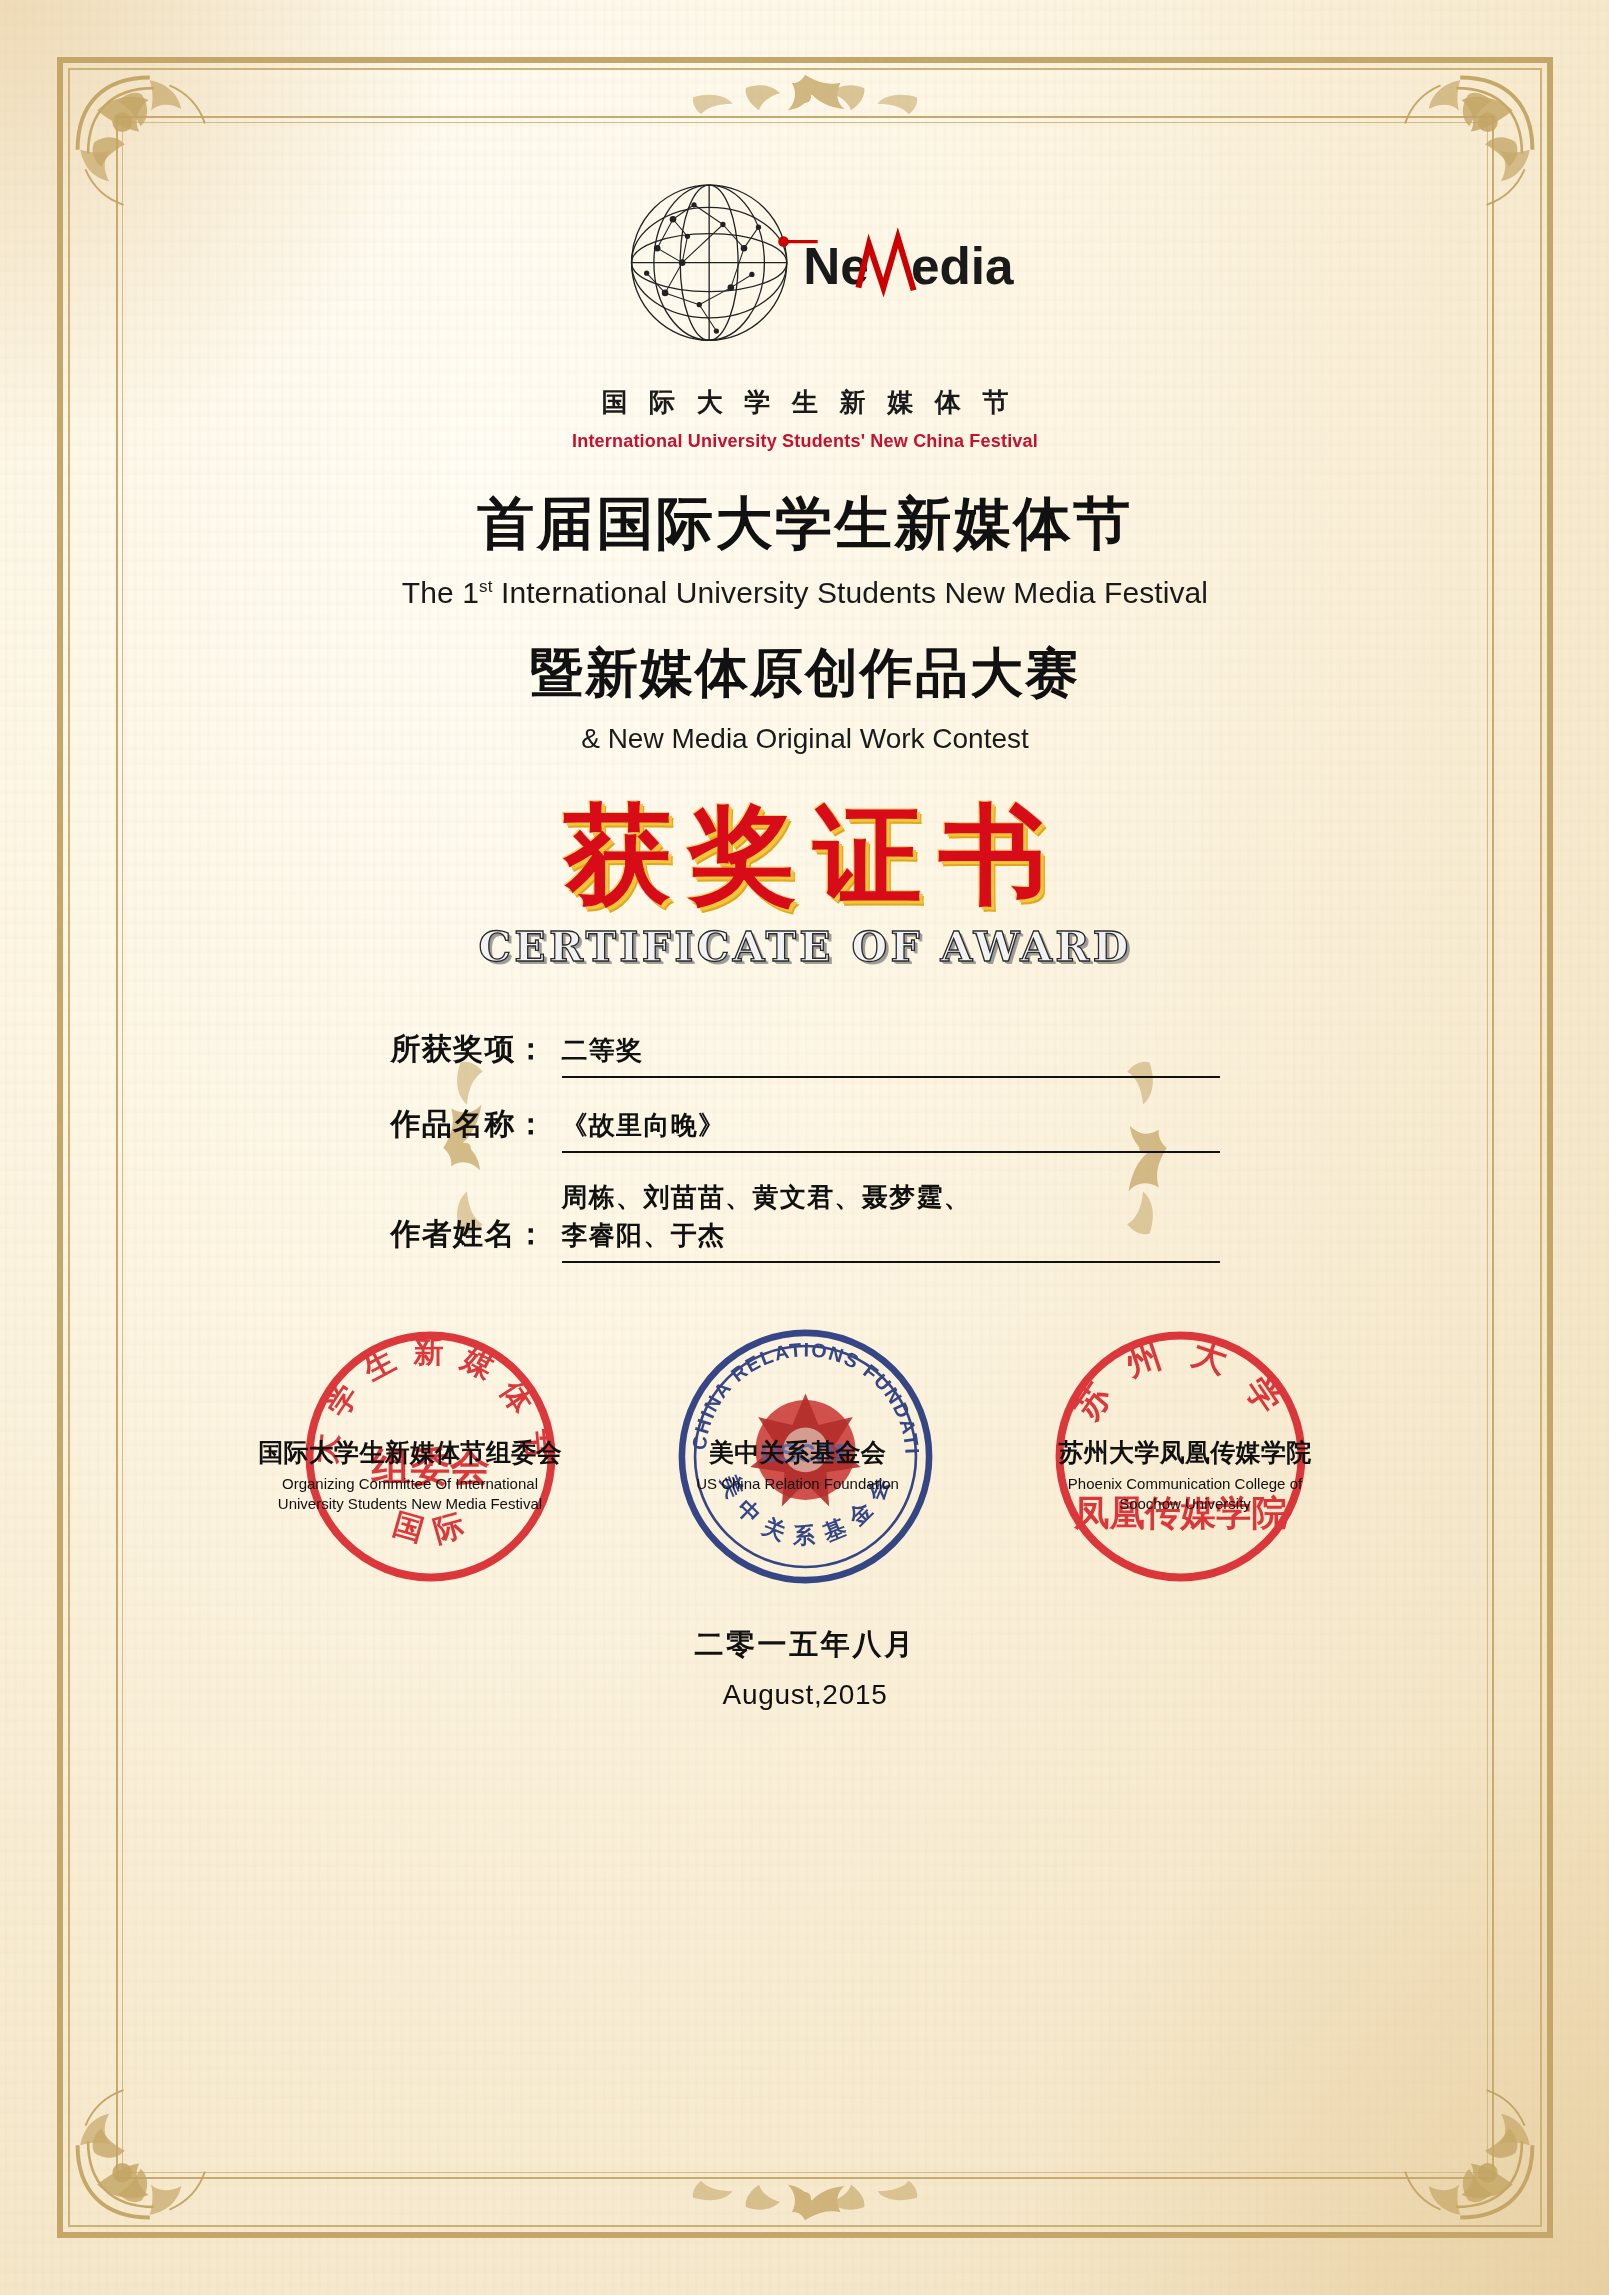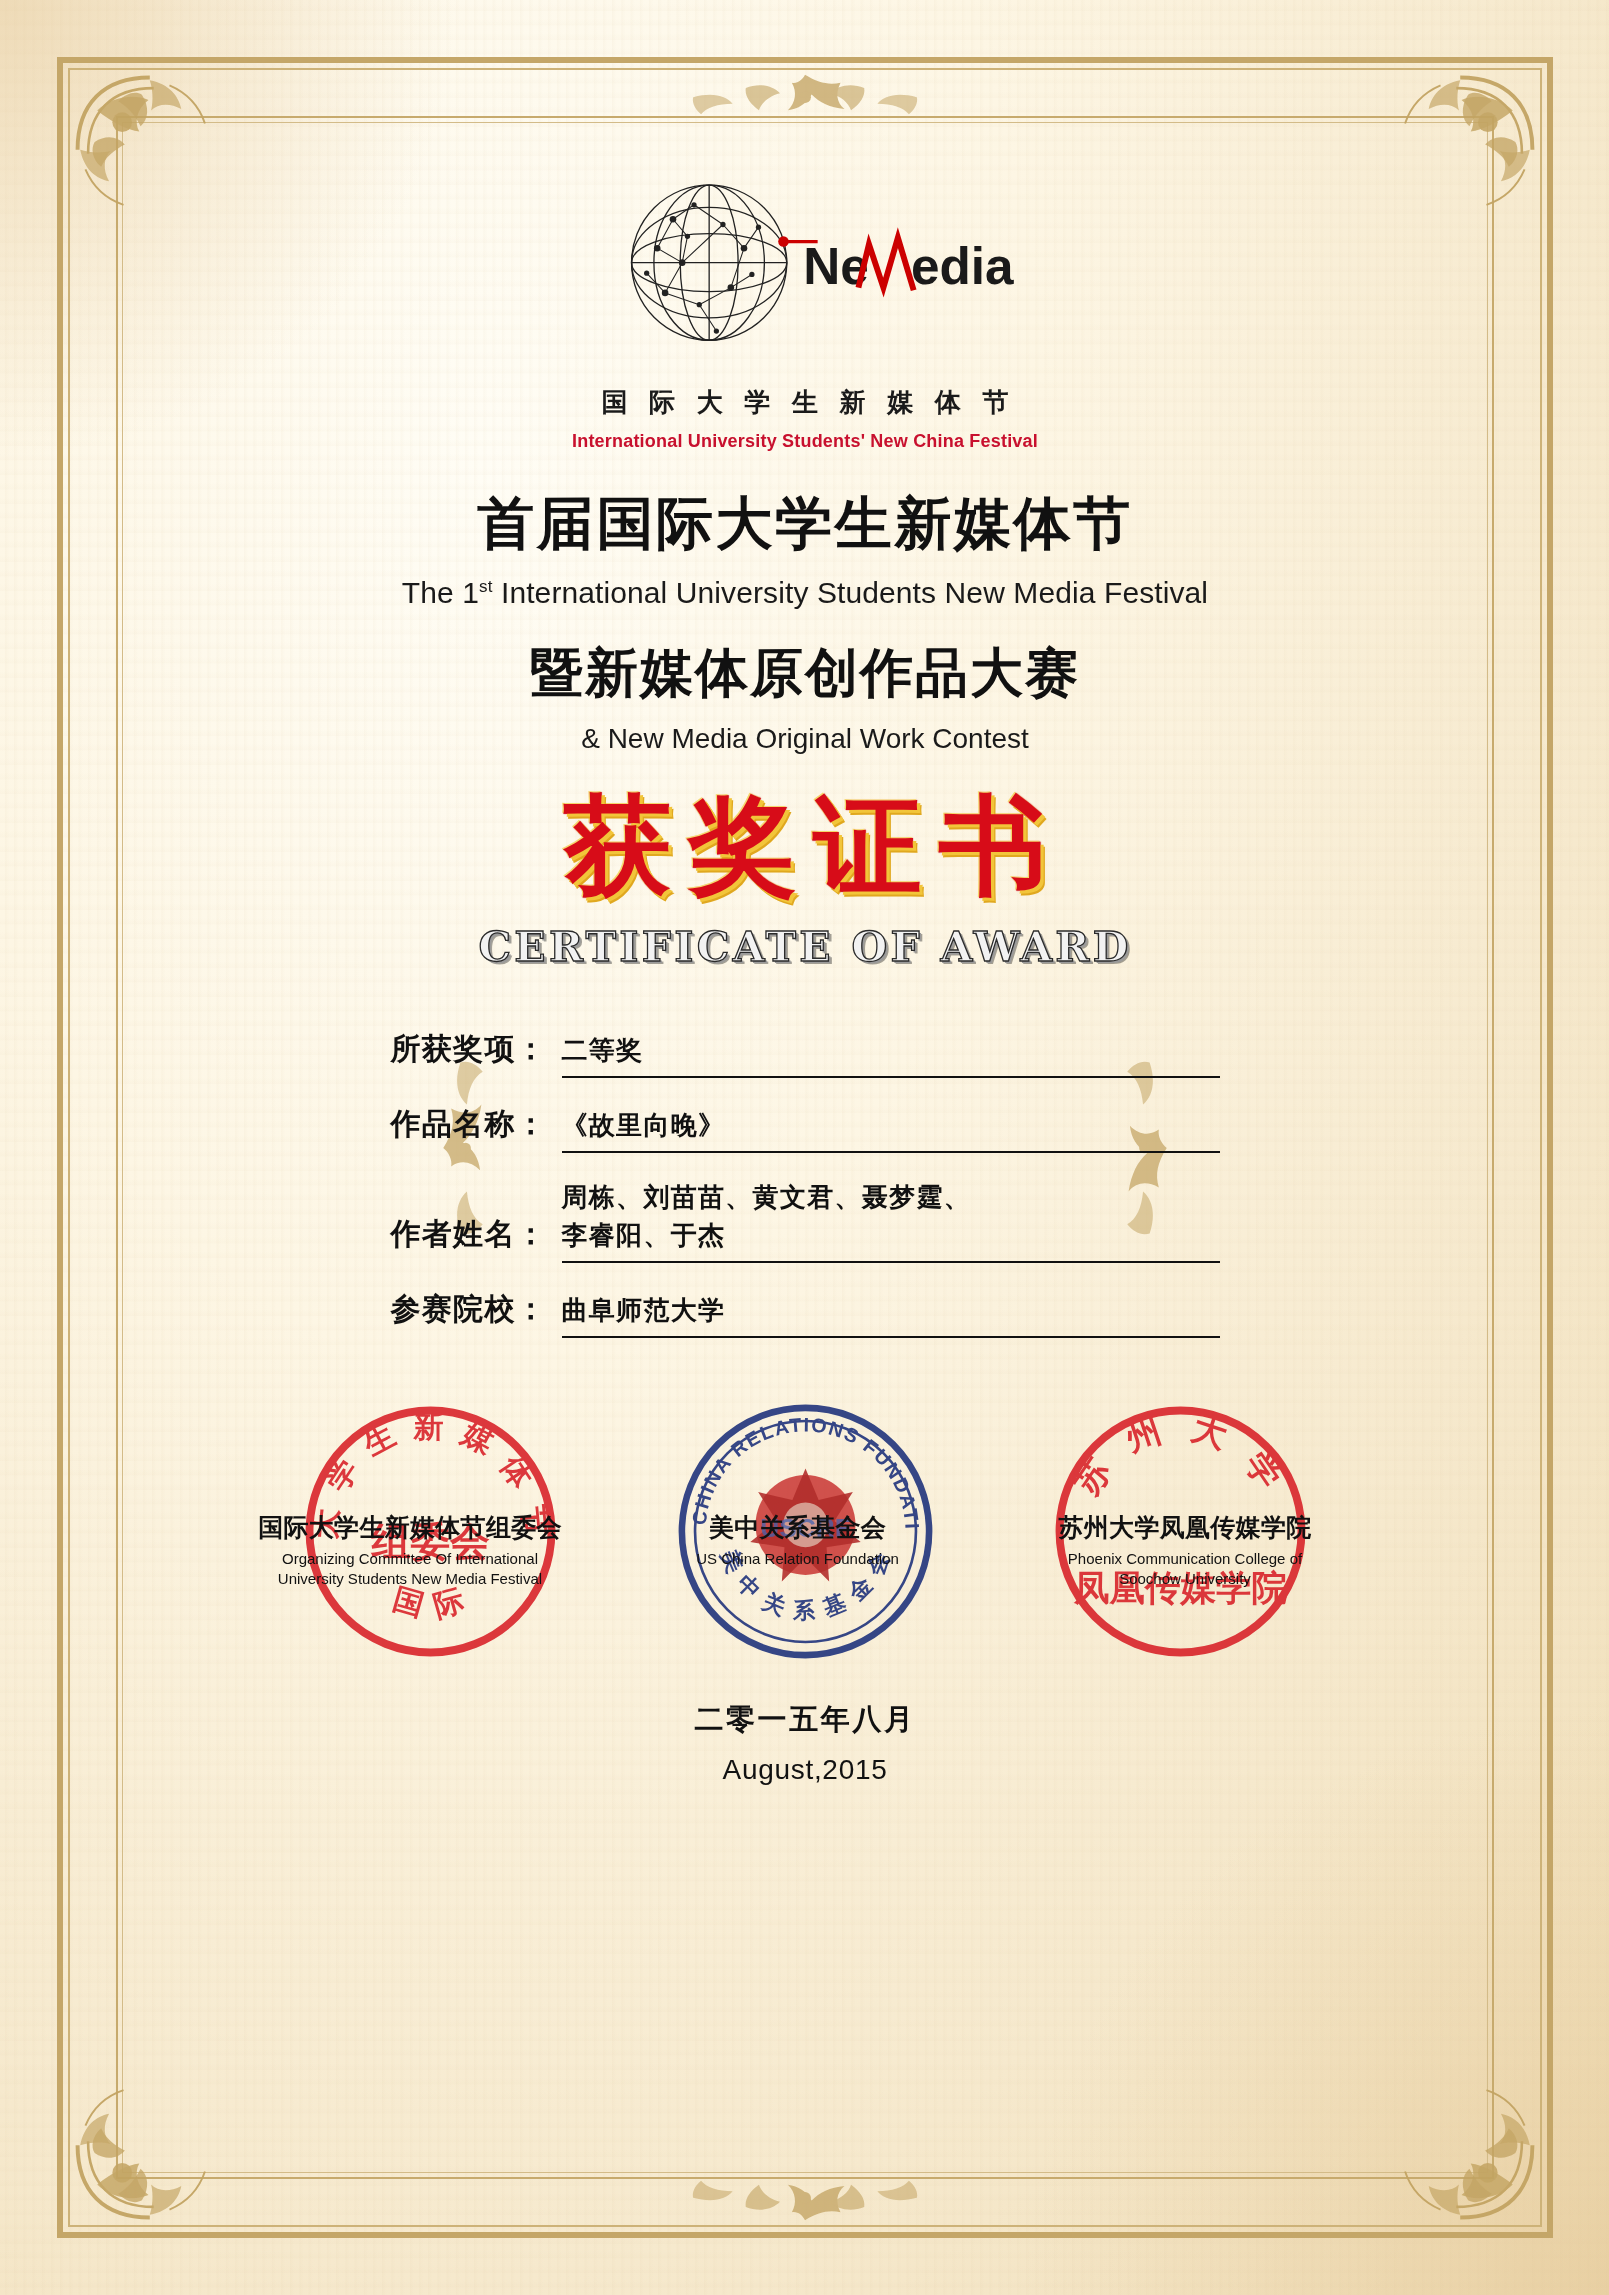--- a/index.html
+++ b/index.html
@@ -160,21 +160,21 @@
   }
 
   
   .award-cn {
     margin-top: 43px;
     font-size: 108px;
     font-weight: 700;
     letter-spacing: 17px;
     text-indent: 17px;
     color: #d70c18;
-    font-family: Liberation Mono, monospace;
+    font-family: Liberation Sans, sans-serif;
     text-shadow:
       3.3px 3.3px 0 #f2c53a,
       4.6px 4.6px 0 #e0a81f,
       -1.3px -1.3px 0 #f5d76e,
       0 0 1.3px #b00;
     line-height: 1.05;
   }
   .award-en {
     margin-top: 12px;
     font-size: 41px;
@@ -453,26 +453,20 @@
           <div class="field-value">《故里向晚》</div>
         </div>
       </div>
       <div class="field-row">
         <div class="field-label">作者姓名：</div>
         <div class="field-value-wrap">
           <div class="field-value">周栋、刘苗苗、黄文君、聂梦霆、
 李睿阳、于杰</div>
         </div>
       </div>
-      <div class="field-row">
-        <div class="field-label">参赛院校：</div>
-        <div class="field-value-wrap">
-          <div class="field-value">曲阜师范大学</div>
-        </div>
-      </div>
     </div>
 
     <div class="seals">
       <div class="seal seal-left">
         <svg viewBox="0 0 200 200">
           <defs>
             <path id="arcL" d="M 28 100 A 72 72 0 0 1 172 100"></path>
             <path id="arcLb" d="M 36 100 A 64 64 0 0 0 164 100"></path>
           </defs>
           <circle cx="100" cy="100" r="92" fill="none" stroke="#d81f26" stroke-width="6"></circle>

